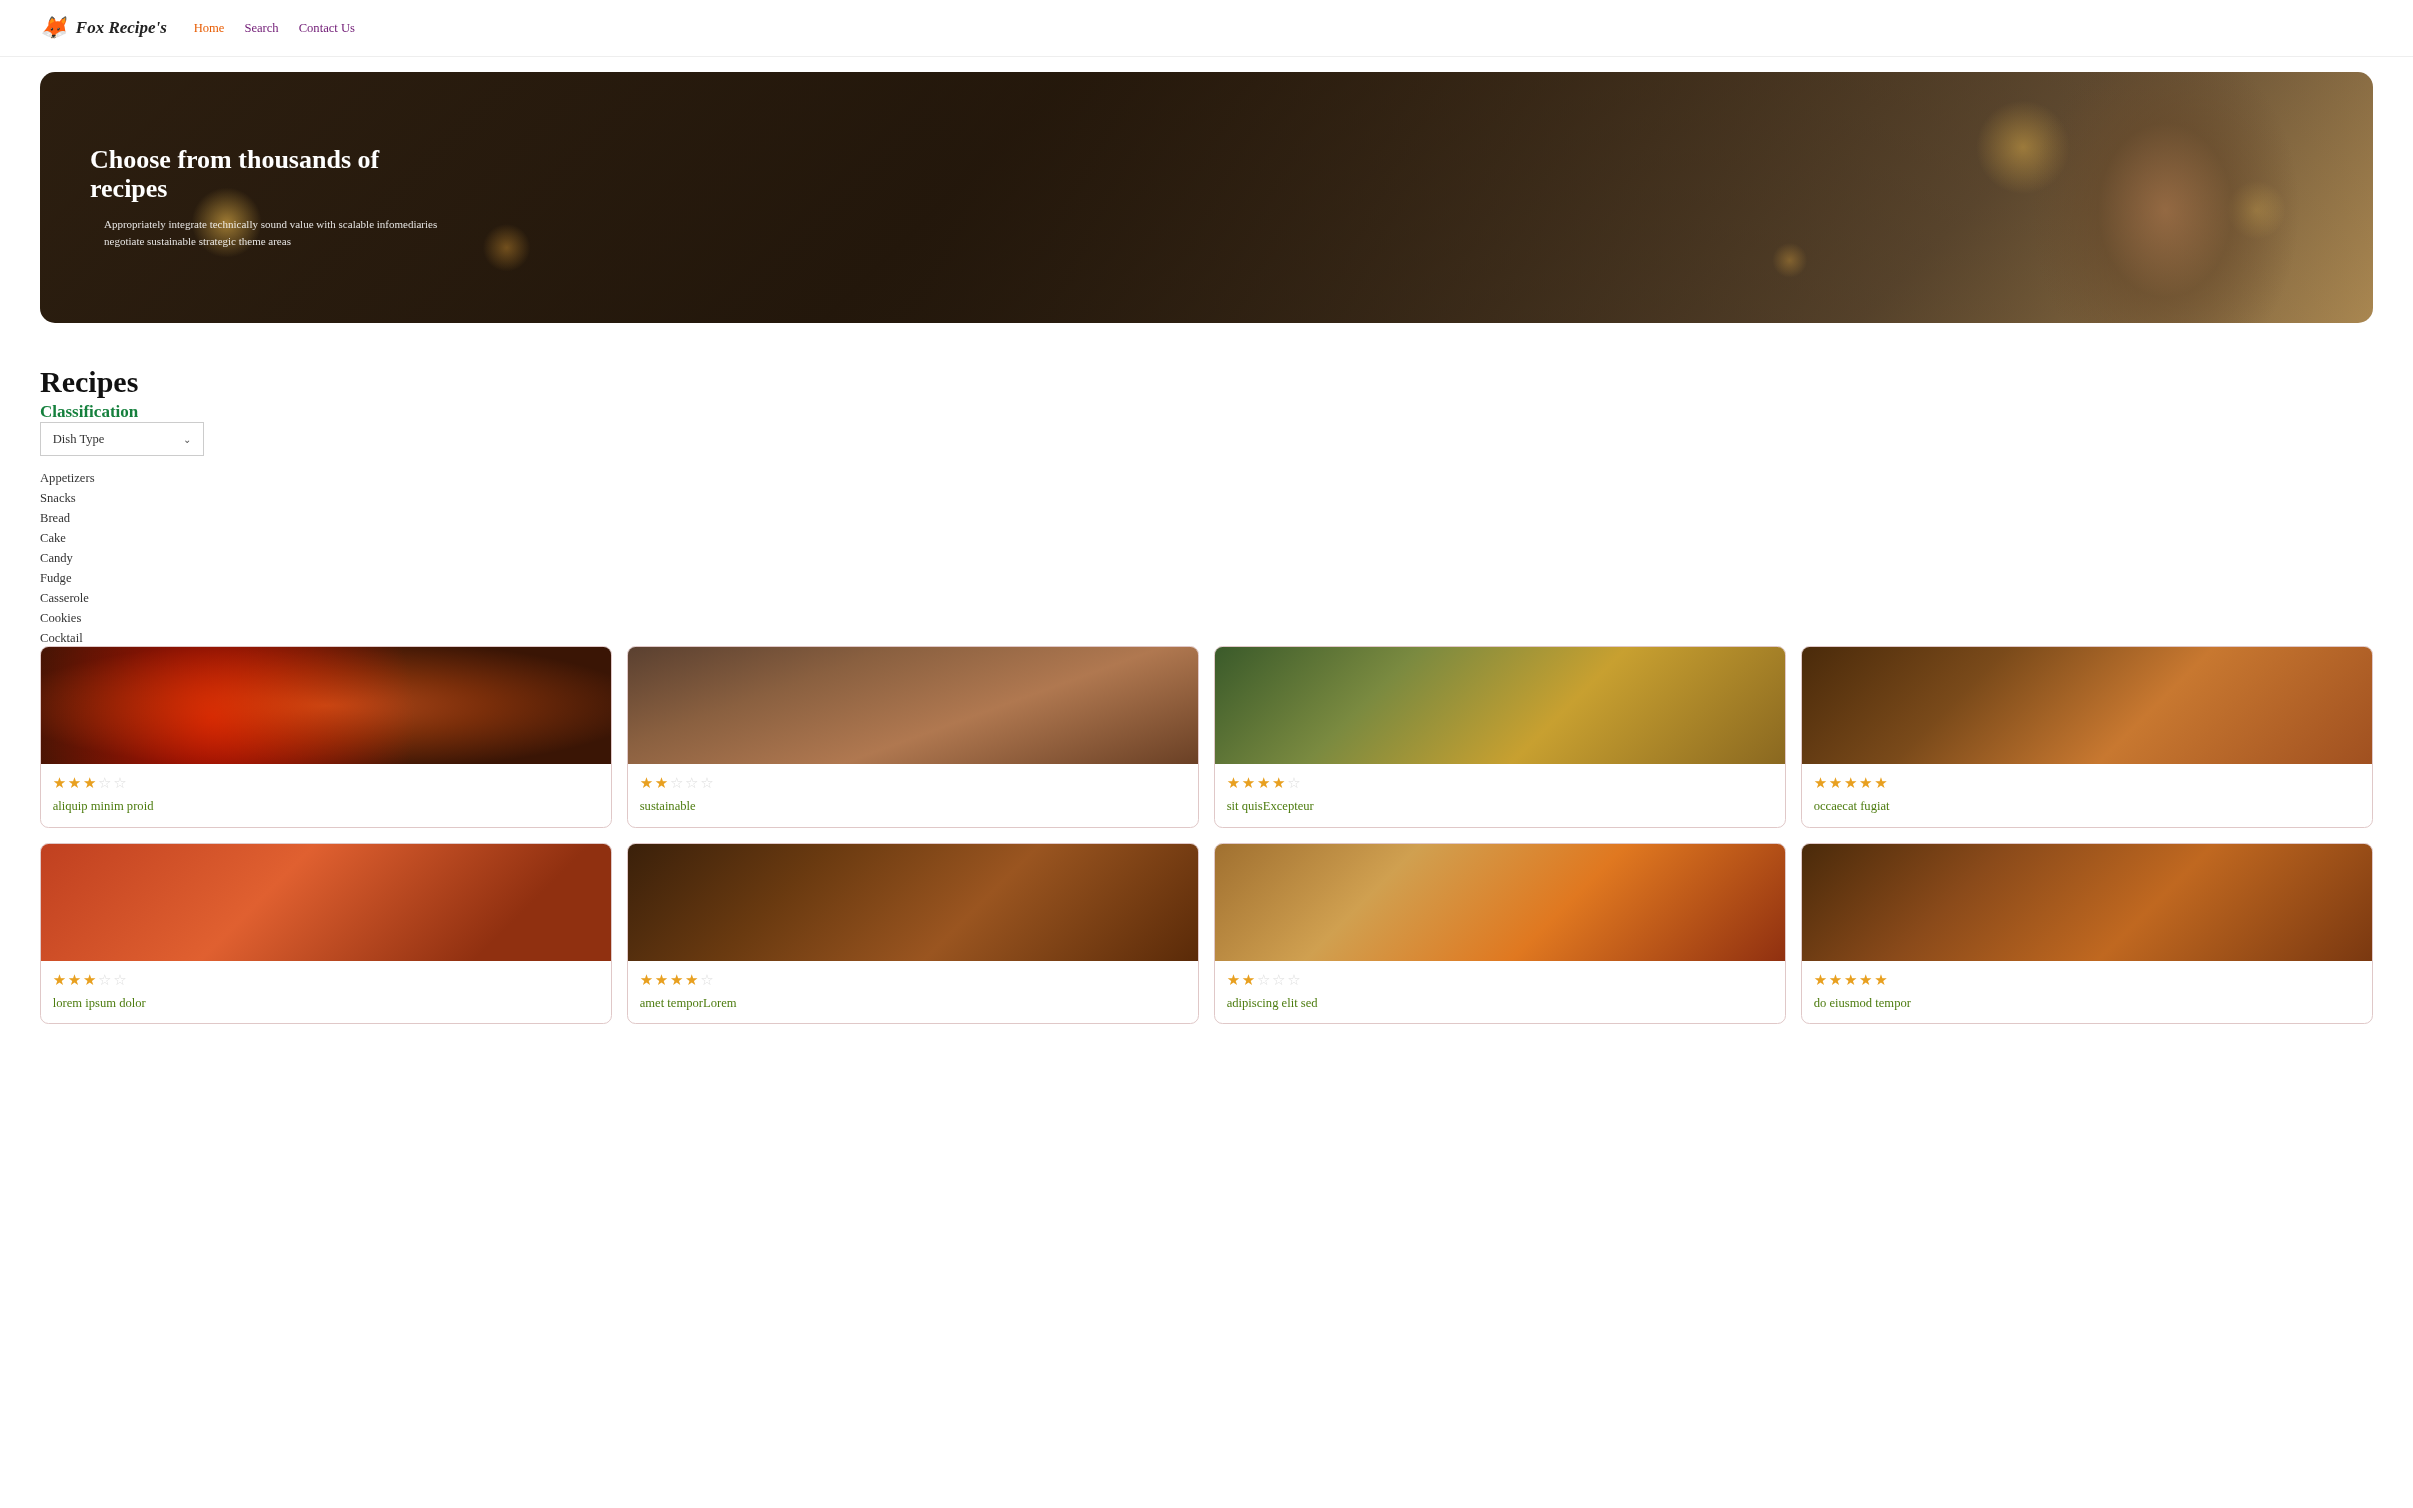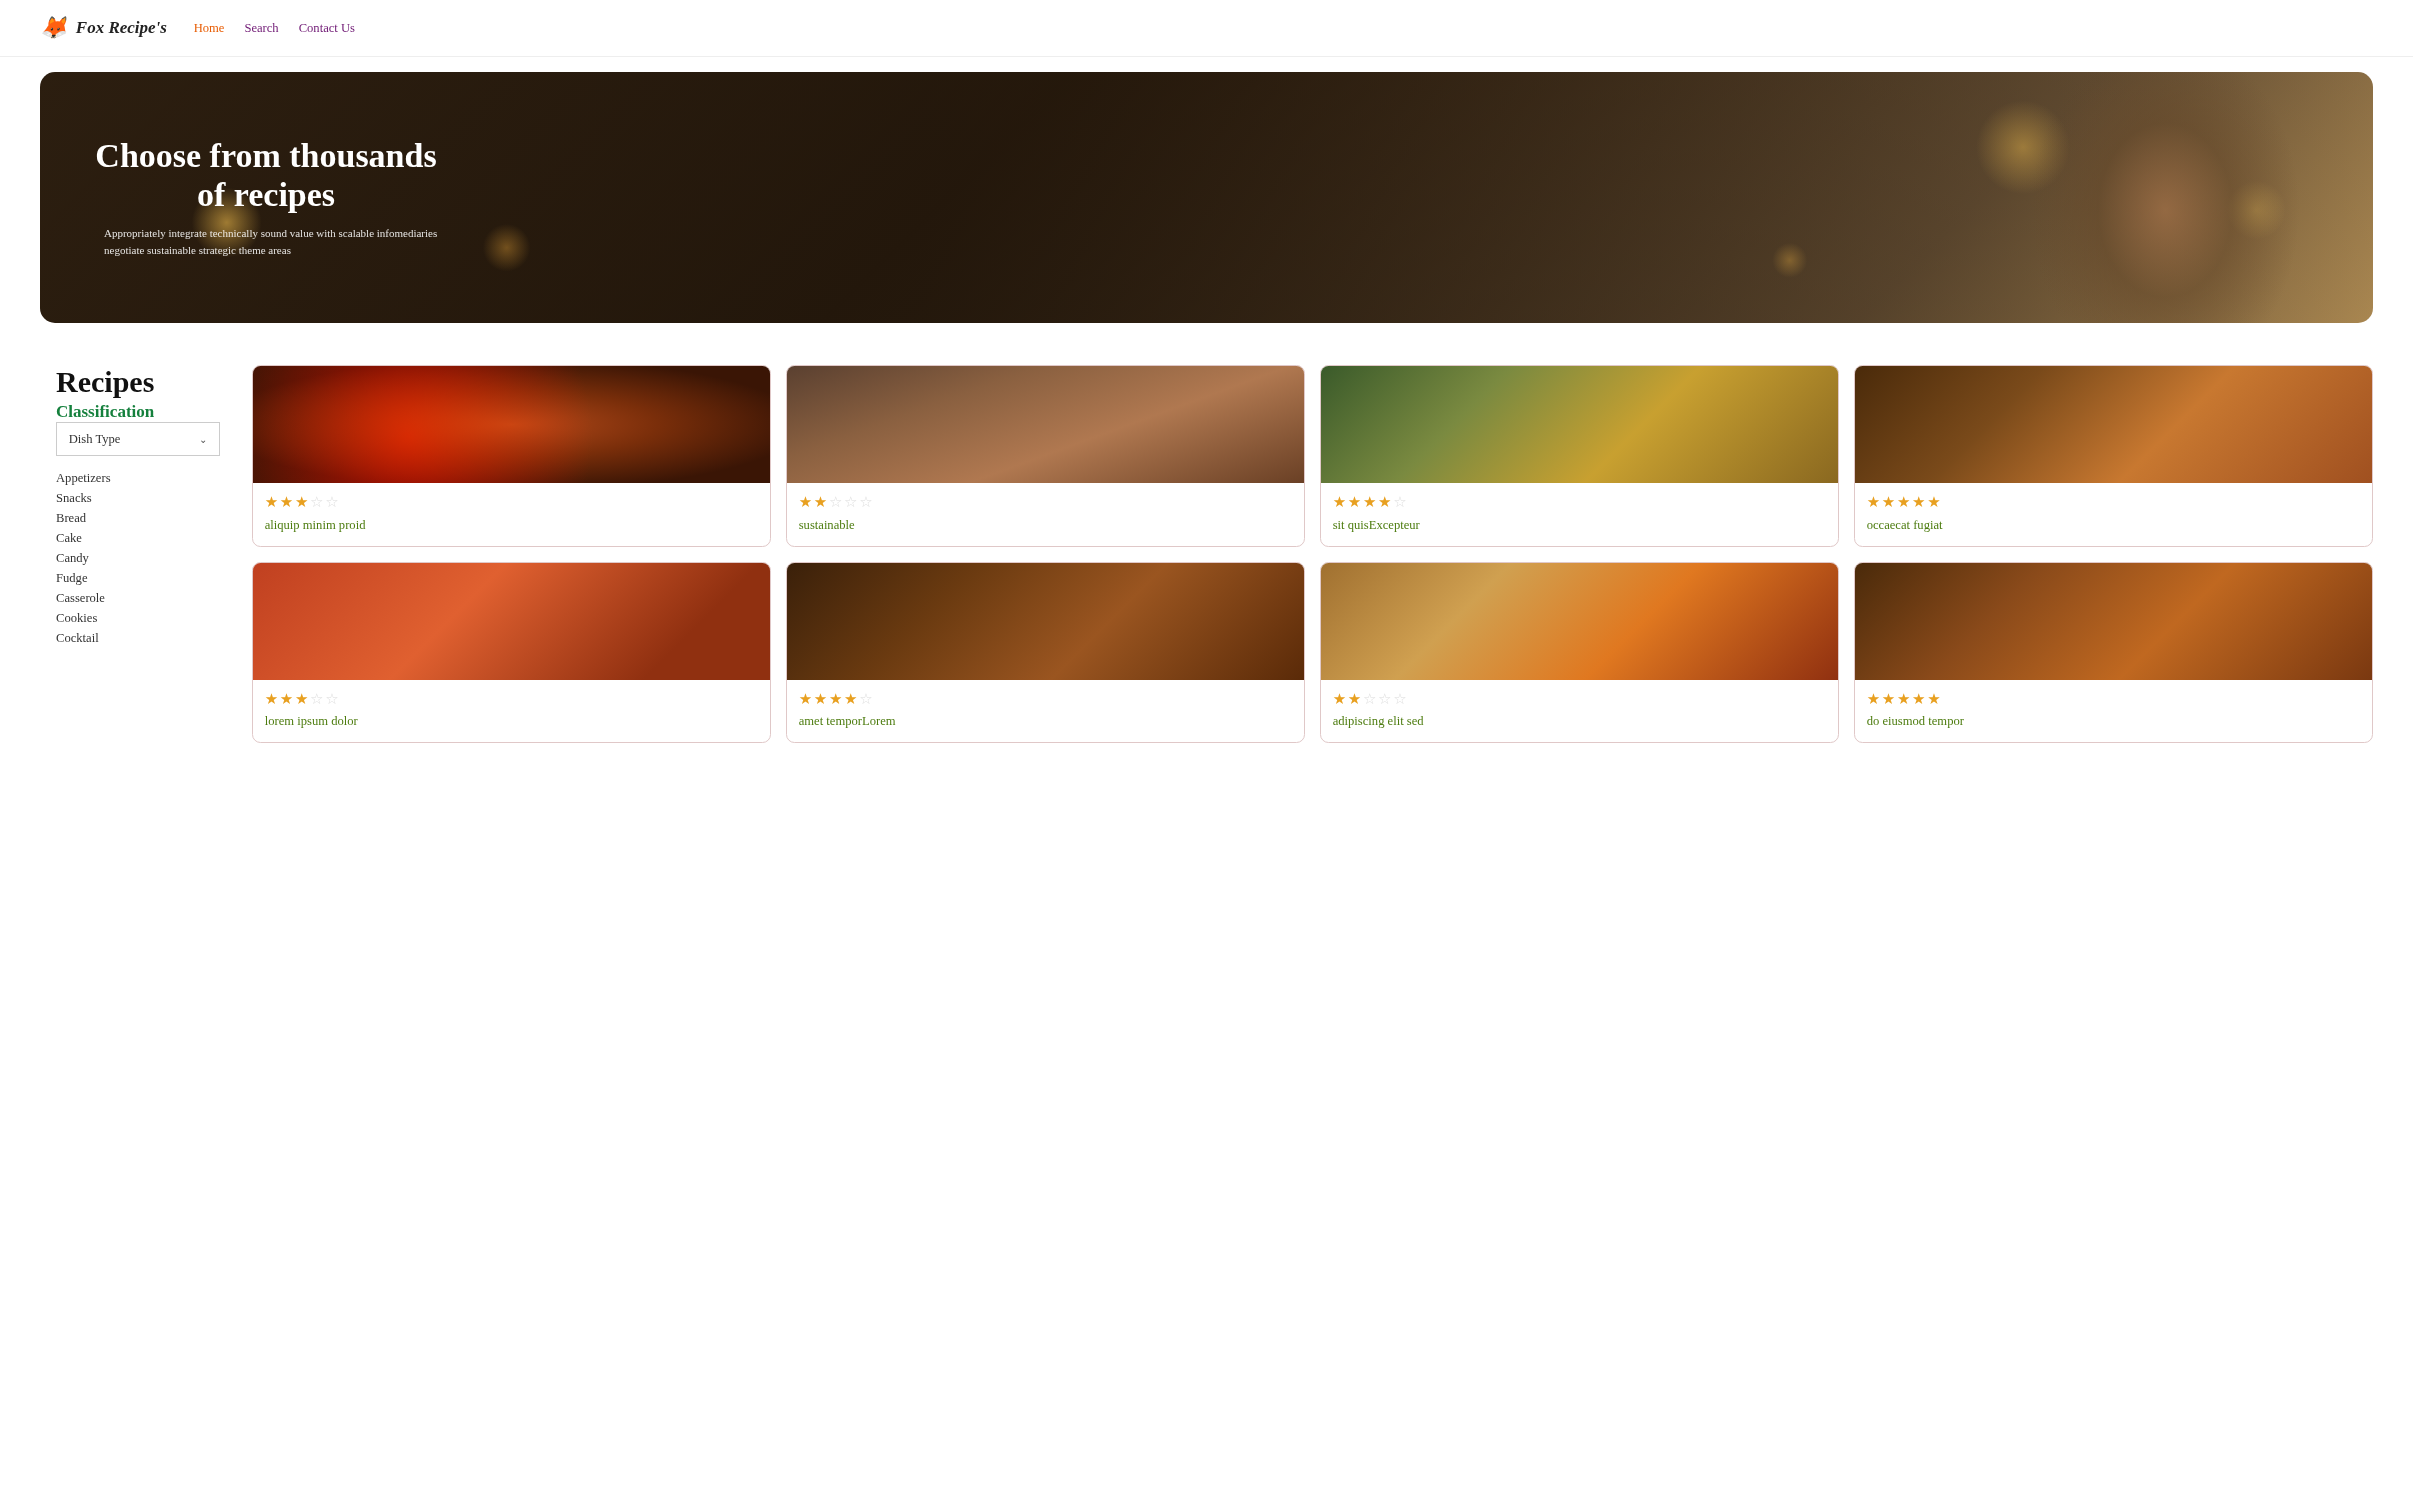--- a/index.html
+++ b/index.html
@@ -57,27 +57,26 @@
       pointer-events: none;
     }
     .hero-content {
       position: absolute;
       top: 50%;
       left: 50px;
       transform: translateY(-50%);
       max-width: 352px;
     }
     .hero-title {
-      font-size: 34px;
+      font-size: 26px;
       font-weight: bold;
       color: #fff;
       line-height: 1.15;
       margin-bottom: 11.7px;
       font-style: normal;
-      text-align: center;
     }
     .hero-subtitle {
       font-size: 11px;
       color: rgba(255,255,255,0.88);
       line-height: 1.55;
       margin-left: 14px;
     }
     
     .hero-img-area {
       position: absolute;
@@ -87,22 +86,23 @@
       width: 352px;
       background: radial-gradient(ellipse 168px 218px at 60% 55%,
         rgba(160,110,70,0.7) 0%,
         rgba(100,70,40,0.5) 40%,
         transparent 80%);
     }
 
     
     .main {
       display: flex;
-      gap: 12px;
-      padding: 27px 40px 27px 56px;
+      gap: 0;
+      padding: 27px 40px 27px 40px;
+      flex-direction: column;
     }
 
     
     .sidebar {
       min-width: 184px;
       max-width: 184px;
       padding-right: 20px;
     }
     .sidebar-title {
       font-size: 30px;

